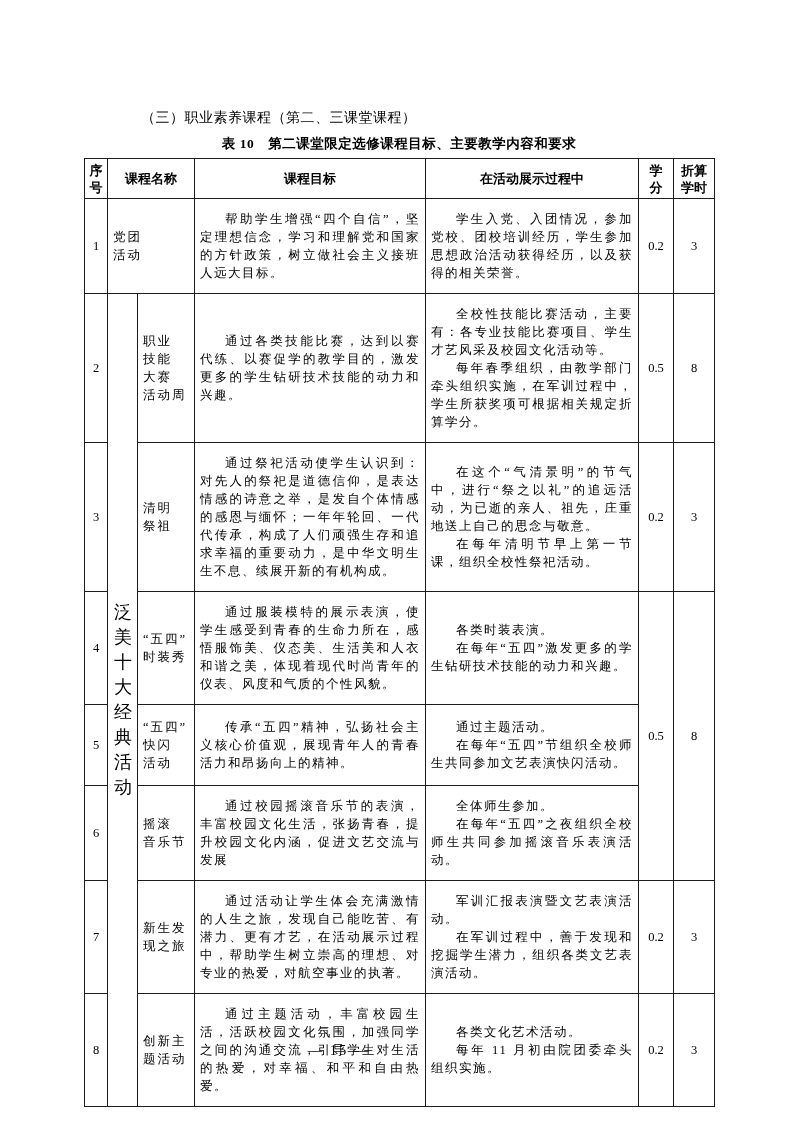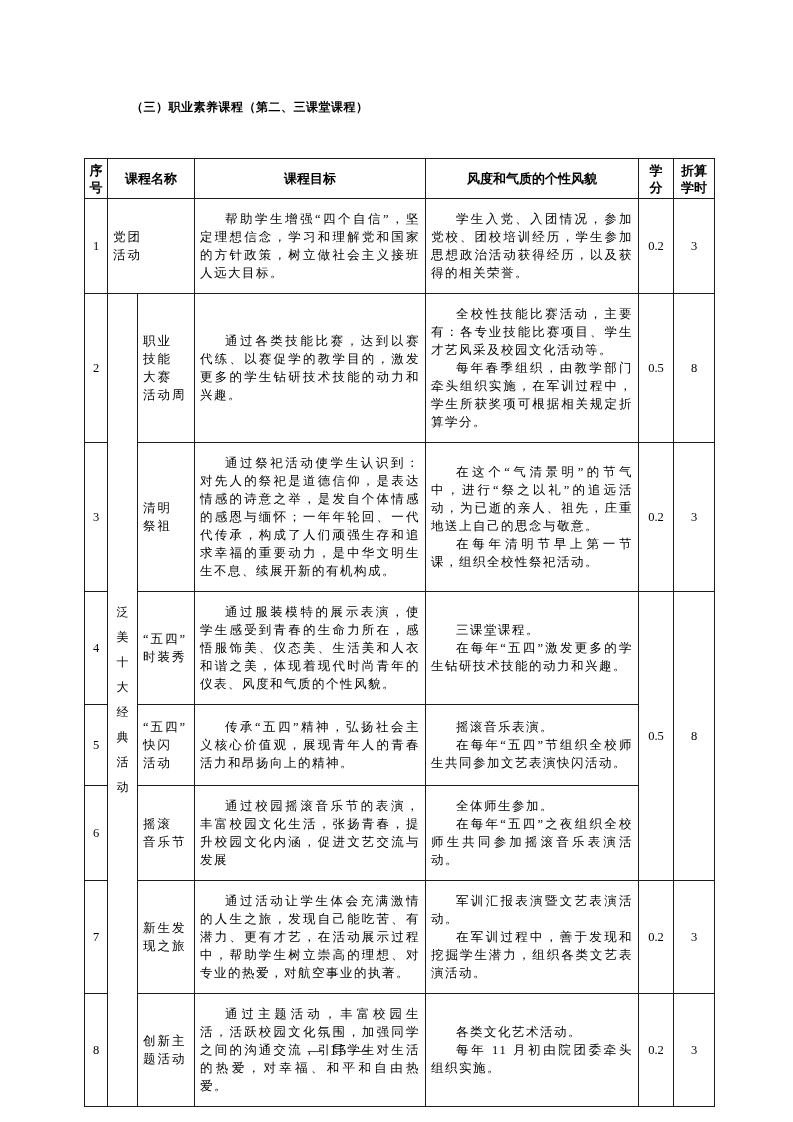--- a/index.html
+++ b/index.html
@@ -2,22 +2,22 @@
 <html><head>
 <meta charset="utf-8">
 <style>
   html,body{margin:0;padding:0;background:#ffffff;}
   .page{
     position:relative;width:793px;height:1122px;background:#ffffff;
     font-family:"Liberation Serif","DejaVu Serif",serif;color:#000;
     overflow:hidden;
   }
   .section-title{
-    position:absolute;left:127px;top:95px;margin:4px;
-    font-size:12px;font-weight:bold;letter-spacing:0.5px;
+    position:absolute;left:127px;top:95px;margin:14px;
+    font-size:14px;font-weight:normal;letter-spacing:0.5px;
   }
   .table-caption{
     position:absolute;left:84px;top:135px;width:630px;
     text-align:center;font-weight:bold;font-size:13.5px;letter-spacing:0.5px;
   }
   table.course-table{
     position:absolute;left:84px;top:158px;width:630px;
     border-collapse:collapse;table-layout:fixed;
   }
   .course-table th,.course-table td{
@@ -33,53 +33,54 @@
     text-align:left;white-space:pre-line;letter-spacing:2px;
     line-height:21px;padding:0 1px;
   }
   .c-text p{
     margin:0;text-indent:2em;text-align:justify;
     letter-spacing:1.5px;
   }
   .c-num{text-align:center;font-size:13px;padding:0 1px;margin-top:18px;}
   .vtext{
     width:1.1em;margin:0 auto;line-height:25px;text-align:center;
-    font-size:12px;word-break:break-all;letter-spacing:0;
+    font-size:18px;word-break:break-all;letter-spacing:0;
   }
   .footer{
     position:absolute;left:0;top:1042px;width:678px;
     text-align:center;font-size:14.5px;letter-spacing:2px;
   }
 </style>
 </head>
 <body>
 
 <div class="page">
 
   <h1 class="section-title">（三）职业素养课程（第二、三课堂课程）</h1>
 
+  <div class="table-caption">表 10　第二课堂限定选修课程目标、主要教学内容和要求</div>
 
   <table class="course-table">
     <colgroup>
       <col style="width:23px">
         <col style="width:30px">
         <col style="width:57px">
       <col style="width:231px">
         <col style="width:213px">
         <col style="width:35px">
         <col style="width:41px">
     </colgroup>
 
     <tbody>
         <tr style="height:40px">
       <th>序
 号</th>
       <th colspan="2">课程名称</th>
       <th>课程目标</th>
-      <th>风度和气质的个性风貌</th>
+      <th>在活动展示过程中</th>
       <th>学
 分</th>
       <th>折算
 学时</th>
     </tr>
 
     <tr style="height:81px">
       <td class="c-index">1</td>
       <td class="c-name" colspan="2">党团
 活动</td>
@@ -129,37 +130,37 @@
     </tr>
 
     <tr style="height:89px">
       <td class="c-index">4</td>
       <td class="c-name">“五四”
 时装秀</td>
       <td class="c-text">
         <p>通过服装模特的展示表演，使学生感受到青春的生命力所在，感悟服饰美、仪态美、生活美和人衣和谐之美，体现着现代时尚青年的仪表、风度和气质的个性风貌。</p>
       </td>
       <td class="c-text">
-        <p>三课堂课程。</p>
+        <p>各类时装表演。</p>
         <p>在每年“五四”激发更多的学生钻研技术技能的动力和兴趣。</p>
       </td>
       <td class="c-num" rowspan="3">0.5</td>
       <td class="c-num" rowspan="3">8</td>
     </tr>
 
     <tr style="height:81px">
       <td class="c-index">5</td>
       <td class="c-name">“五四”
 快闪
 活动</td>
       <td class="c-text">
         <p>传承“五四”精神，弘扬社会主义核心价值观，展现青年人的青春活力和昂扬向上的精神。</p>
       </td>
       <td class="c-text">
-        <p>摇滚音乐表演。</p>
+        <p>通过主题活动。</p>
         <p>在每年“五四”节组织全校师生共同参加文艺表演快闪活动。</p>
       </td>
     </tr>
 
     <tr style="height:70px">
       <td class="c-index">6</td>
       <td class="c-name">摇滚
 音乐节</td>
       <td class="c-text">
         <p>通过校园摇滚音乐节的表演，丰富校园文化生活，张扬青春，提升校园文化内涵，促进文艺交流与发展</p>

